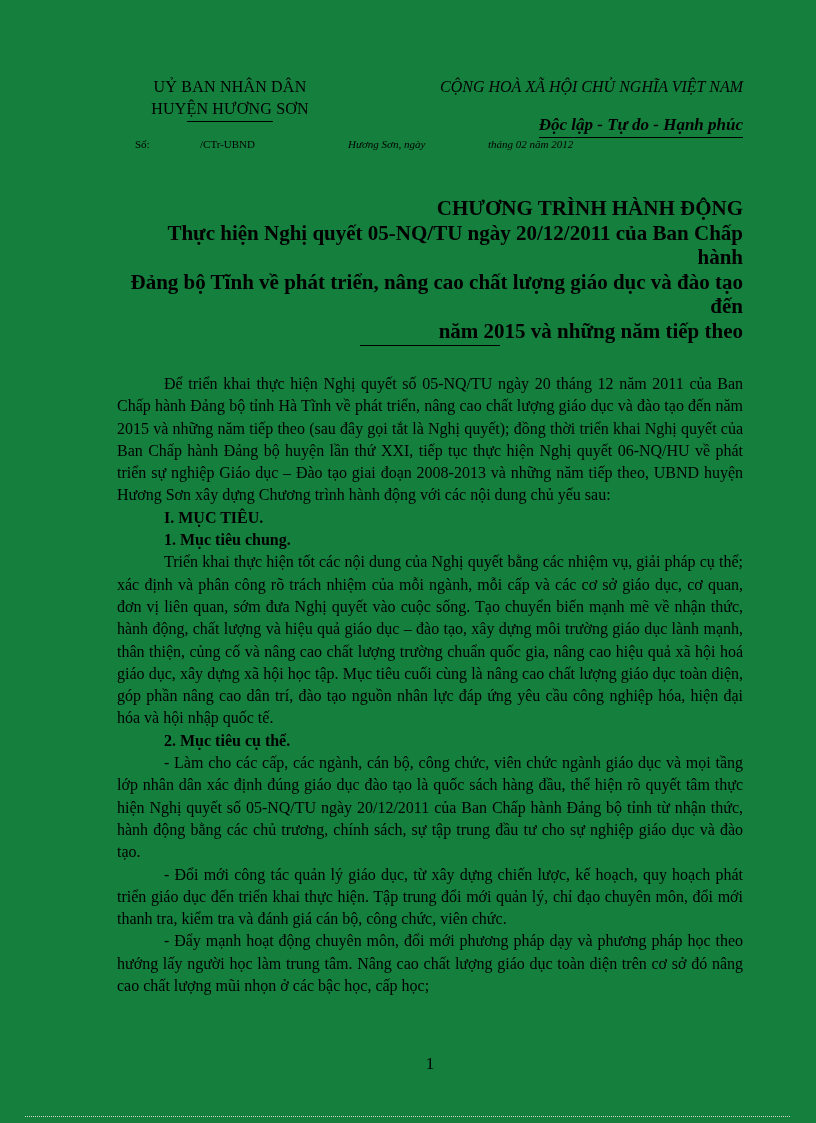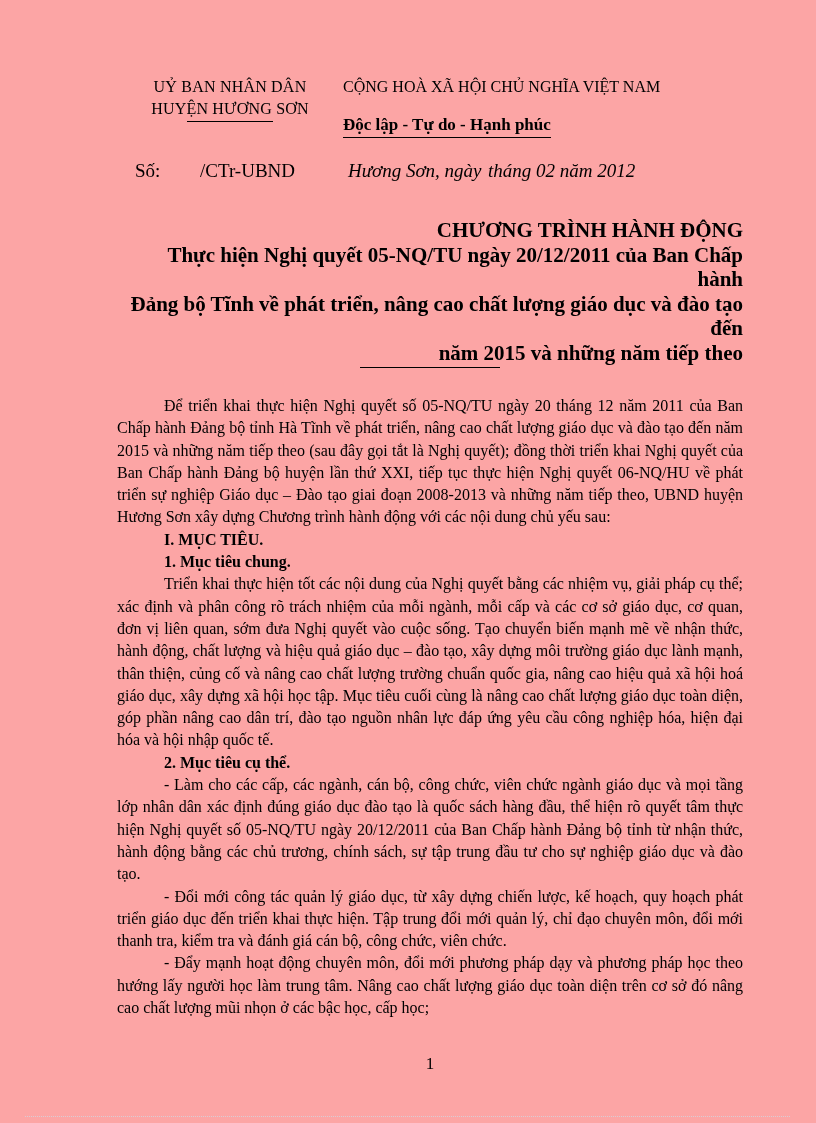--- a/index.html
+++ b/index.html
@@ -4,21 +4,21 @@
 <style>
   html, body {
     margin: 0;
     padding: 0;
     background: #ffffff;
   }
   .page {
     position: relative;
     width: 816px;
     height: 1123px;
-    background: #fca5a5;
+    background: #15803d;
     color: #000000;
     font-family: "Liberation Serif", "DejaVu Serif", serif;
     overflow: hidden;
     box-sizing: border-box;
     padding-left: 20px;
   }
   .content {
     position: absolute;
     left: 117px;
     top: 76px;
@@ -32,45 +32,45 @@
   }
   .header-left {
     width: 226px;
     text-align: center;
     font-size: 16px;
     line-height: 22px;
     letter-spacing: 0.2px;
   }
   .header-right {
     width: 400px;
-    text-align: left;
+    text-align: right;
     font-size: 16px;
     line-height: 22px;
+    font-style: italic;
   }
   .org-rule {
     width: 86px;
     height: 0;
     border-bottom: 1px solid #000;
     margin: 1px auto 0 auto;
   }
   .motto {
     display: inline-block;
     font-weight: bold;
     font-size: 17px;
     border-bottom: 1px solid #000;
     padding-bottom: 1px;
     margin-top: 16px;
   }
 
   
   .number-line {
     position: relative;
     height: 22px;
-    margin-top: 22px;
-    font-size: 19px;
+    font-size: 11px;
   }
   .number-line .abs { position: absolute; top: 0; white-space: nowrap; }
   .pos-so        { left: 18px; }
   .pos-soval     { left: 83px; }
   .pos-place     { left: 231px; font-style: italic; }
   .pos-month     { left: 371px; font-style: italic; }
 
   
   .title-block {
     margin-top: 36px;

